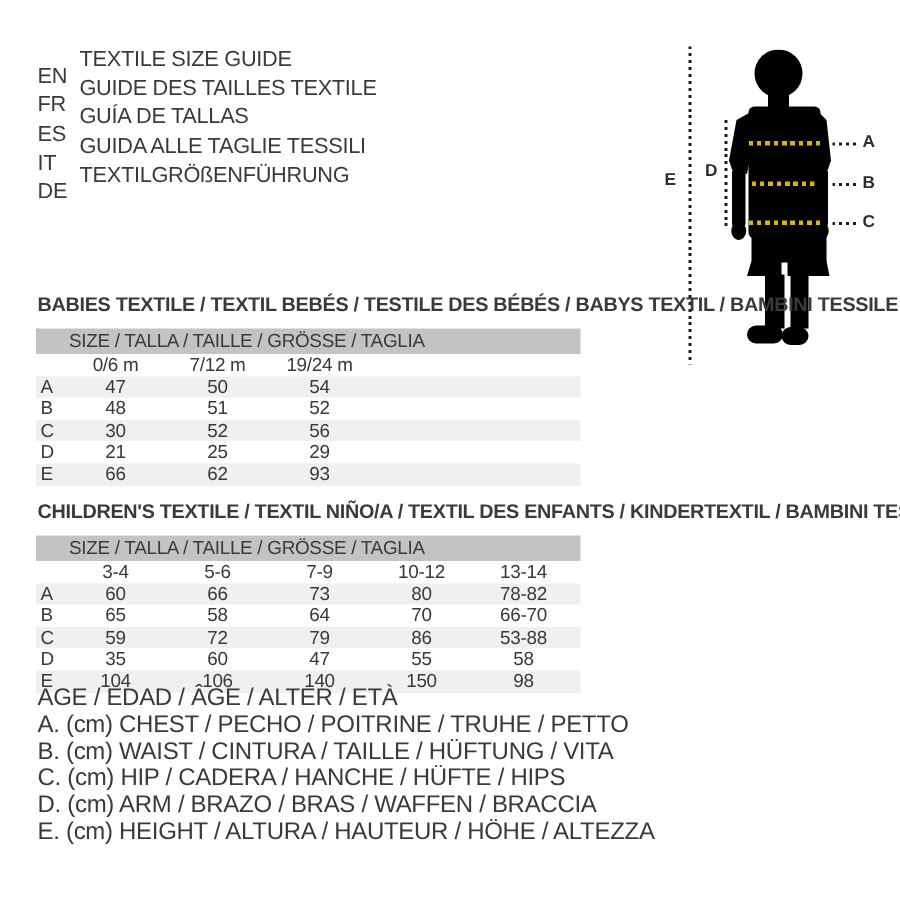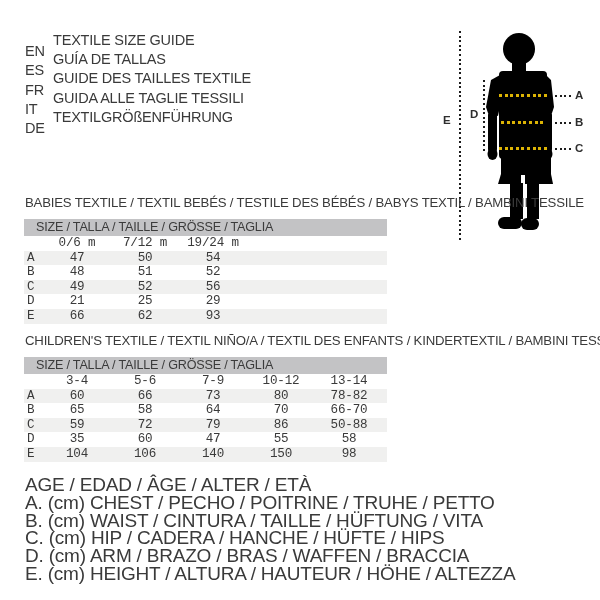--- a/index.html
+++ b/index.html
@@ -5,32 +5,32 @@
   html,body{margin:0;padding:0;background:#fff;}
   .page{position:relative;width:600px;height:600px;background:#ffffff;overflow:hidden;
         font-family:"Liberation Sans",sans-serif;color:#3a3a3a;letter-spacing:-0.2px;}
 
   
   .lang-list{position:absolute;left:25px;top:30px;}
   .lang-row{display:flex;height:19.3px;align-items:center;font-size:14.5px;font-weight:400;}
   .lang-code{width:28px;flex:0 0 28px;margin-top:23px;}
 
   
-  .sec-title{position:absolute;left:25px;font-size:13.2px;font-weight:400;white-space:nowrap;}
+  .sec-title{position:absolute;left:25px;font-size:13.2px;font-weight:700;white-space:nowrap;}
 
   
   .stable{position:absolute;left:24px;width:363px;font-size:12.6px;}
-  .sbar{height:17px;line-height:17px;background:#c3c3c5;color:#3b3b3b;padding-left:12px;}
-  .thead,.trow{display:flex;height:14.6px;line-height:14.6px;font-family:Liberation Mono, monospace;}
+  .sbar{height:17px;line-height:17px;background:#c3c3c5;color:#3b3b3b;padding-left:22px;}
+  .thead,.trow{display:flex;height:14.6px;line-height:14.6px;}
   .lcol{flex:0 0 16px;padding-left:3px;text-align:left;}
   .dcol{flex:0 0 68px;text-align:center;}
   .stripe{background:#f0f0ef;}
 
   
-  .legend{position:absolute;left:25px;top:476px;font-size:19px;line-height:17.8px;}
+  .legend{position:absolute;left:25px;top:457px;font-size:16px;line-height:17.8px;}
 
   
   .vdots{position:absolute;width:2px;
          background-image:repeating-linear-gradient(to bottom,#1c1c1c 0 2px,transparent 2px 4.6px);}
   .hdots{position:absolute;height:2px;
          background-image:repeating-linear-gradient(to right,#1c1c1c 0 2px,transparent 2px 4.6px);}
   .ydots{position:absolute;height:3px;
          background-image:repeating-linear-gradient(to right,#dcb404 0 3px,transparent 3px 5.6px);}
   .fig-label{position:absolute;font-size:11.5px;font-weight:700;color:#2e2e2e;}
   .sil{position:absolute;left:485px;top:33px;}
@@ -39,26 +39,26 @@
 <body>
 
 <div class="page">
 
   <div class="lang-list">
     <div class="lang-row">
       <span class="lang-code">EN</span>
       <span>TEXTILE SIZE GUIDE</span>
     </div>
     <div class="lang-row">
+      <span class="lang-code">FR</span>
+      <span>GUIDE DES TAILLES TEXTILE</span>
+    </div>
+    <div class="lang-row">
       <span class="lang-code">ES</span>
       <span>GUÍA DE TALLAS</span>
-    </div>
-    <div class="lang-row">
-      <span class="lang-code">FR</span>
-      <span>GUIDE DES TAILLES TEXTILE</span>
     </div>
     <div class="lang-row">
       <span class="lang-code">IT</span>
       <span>GUIDA ALLE TAGLIE TESSILI</span>
     </div>
     <div class="lang-row">
       <span class="lang-code">DE</span>
       <span>TEXTILGRÖßENFÜHRUNG</span>
     </div>
   </div>
@@ -116,21 +116,21 @@
       <span class="dcol">54</span>
     </div>
     <div class="trow">
       <span class="lcol">B</span>
       <span class="dcol">48</span>
       <span class="dcol">51</span>
       <span class="dcol">52</span>
     </div>
     <div class="trow stripe">
       <span class="lcol">C</span>
-      <span class="dcol">49</span>
+      <span class="dcol">30</span>
       <span class="dcol">52</span>
       <span class="dcol">56</span>
     </div>
     <div class="trow">
       <span class="lcol">D</span>
       <span class="dcol">21</span>
       <span class="dcol">25</span>
       <span class="dcol">29</span>
     </div>
     <div class="trow stripe">
@@ -168,21 +168,21 @@
       <span class="dcol">64</span>
       <span class="dcol">70</span>
       <span class="dcol">66-70</span>
     </div>
     <div class="trow stripe">
       <span class="lcol">C</span>
       <span class="dcol">59</span>
       <span class="dcol">72</span>
       <span class="dcol">79</span>
       <span class="dcol">86</span>
-      <span class="dcol">50-88</span>
+      <span class="dcol">53-88</span>
     </div>
     <div class="trow">
       <span class="lcol">D</span>
       <span class="dcol">35</span>
       <span class="dcol">60</span>
       <span class="dcol">47</span>
       <span class="dcol">55</span>
       <span class="dcol">58</span>
     </div>
     <div class="trow stripe">

